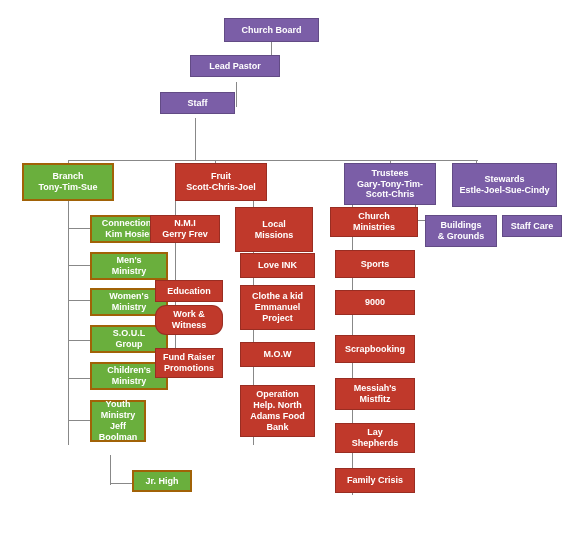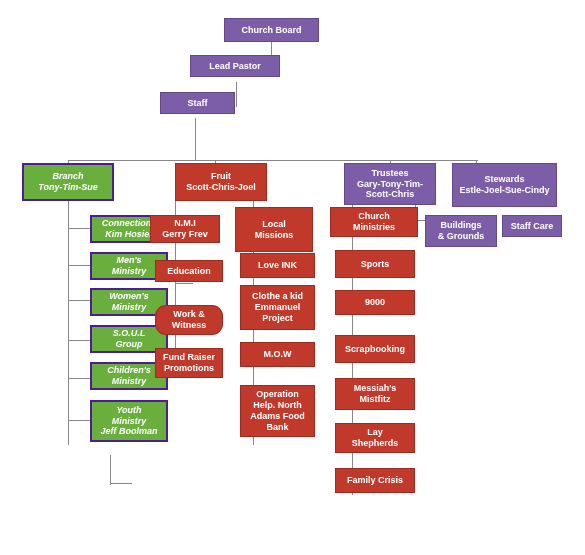--- a/index.html
+++ b/index.html
@@ -22,21 +22,21 @@
       display: flex;
       align-items: center;
       justify-content: center;
       text-align: center;
       font-size: 9px;
       font-weight: bold;
       line-height: 1.2;
       border: 1px solid rgba(0,0,0,0.2);
     }
     .purple { background: #7B5EA7; color: #fff; }
-    .green { background: #6AAF3D; color: #fff; border: 2px solid #4c1d95; font-style: italic; }
+    .green { background: #6AAF3D; color: #fff; border: 2px solid #a16207; }
     .red { background: #C0392B; color: #fff; }
 
     
     .line {
       position: absolute;
       background: #888;
     }
     .line-h { height: 1px; }
     .line-v { width: 1px; }
   </style>
@@ -153,33 +153,36 @@
   <div class="node green" style="left:90px;top:325px;width:78px;height:28px;">
     <span style="white-space:pre-line;">S.O.U.L
 Group</span>
   </div>
 
   <div class="node green" style="left:90px;top:362px;width:78px;height:28px;">
     <span style="white-space:pre-line;">Children's
 Ministry</span>
   </div>
 
-  <div class="node green" style="left:90px;top:400px;width:78px;height:42px;">
+  <div class="node green" style="left:90px;top:400px;width:56px;height:42px;">
     <span style="white-space:pre-line;">Youth
 Ministry
 Jeff Boolman</span>
   </div>
 
+  <div class="node green" style="left:132px;top:470px;width:60px;height:22px;">
+    <span>Jr. High</span>
+  </div>
 
   <div class="node red" style="left:150px;top:215px;width:70px;height:28px;">
     <span style="white-space:pre-line;">N.M.I
 Gerry Frev</span>
   </div>
 
-  <div class="node red" style="left:155px;top:260px;width:68px;height:22px;">
+  <div class="node red" style="left:155px;top:280px;width:68px;height:22px;">
     <span>Education</span>
   </div>
 
   <div class="node red" style="left:155px;top:305px;width:68px;height:30px;border-radius:11px;">
     <span style="white-space:pre-line;">Work &amp;
 Witness</span>
   </div>
 
   <div class="node red" style="left:155px;top:348px;width:68px;height:30px;">
     <span style="white-space:pre-line;">Fund Raiser

